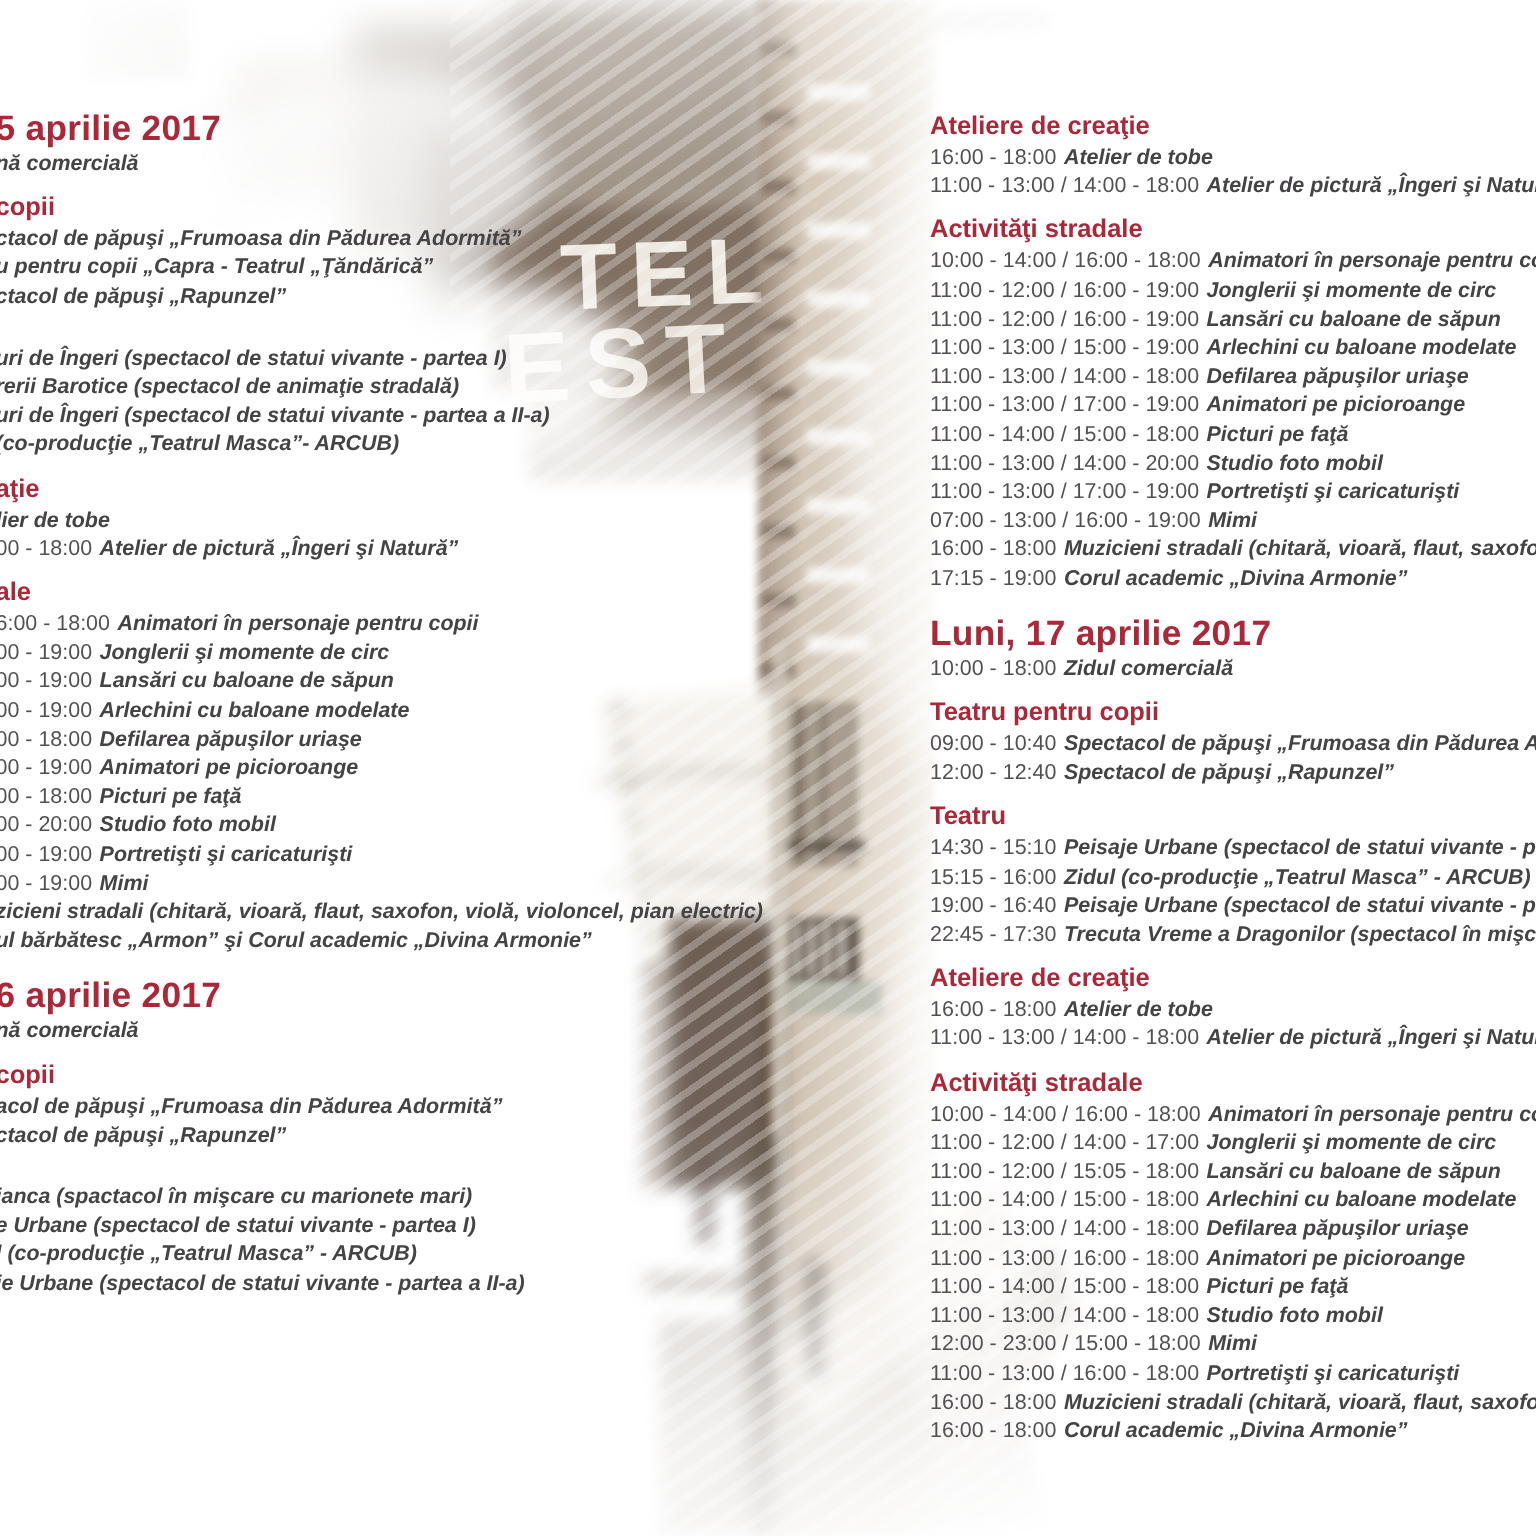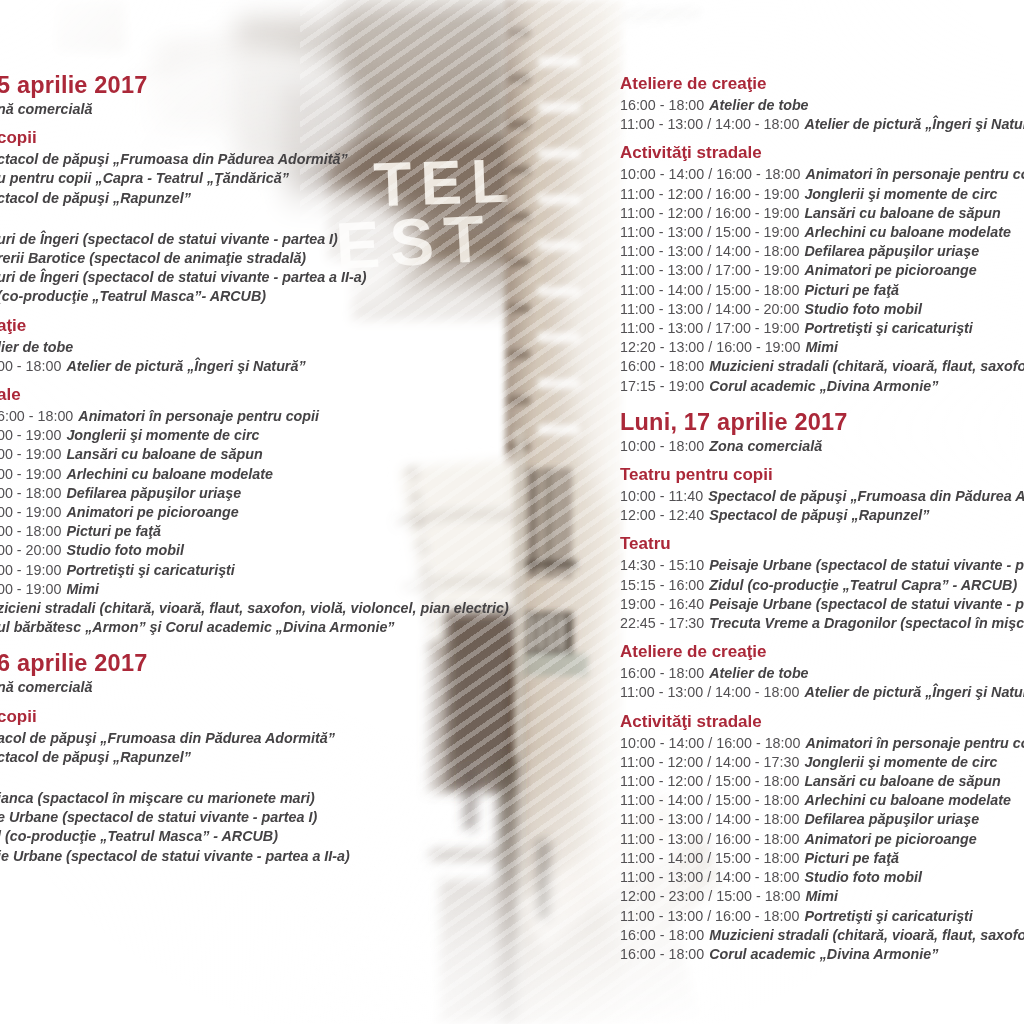--- a/index.html
+++ b/index.html
@@ -221,40 +221,40 @@
       <div class="section">Activităţi stradale</div>
       <div class="line"><span class="time">10:00 - 14:00 / 16:00 - 18:00</span><span class="title">Animatori în personaje pentru copii</span></div>
       <div class="line"><span class="time">11:00 - 12:00 / 16:00 - 19:00</span><span class="title">Jonglerii şi momente de circ</span></div>
       <div class="line"><span class="time">11:00 - 12:00 / 16:00 - 19:00</span><span class="title">Lansări cu baloane de săpun</span></div>
       <div class="line"><span class="time">11:00 - 13:00 / 15:00 - 19:00</span><span class="title">Arlechini cu baloane modelate</span></div>
       <div class="line"><span class="time">11:00 - 13:00 / 14:00 - 18:00</span><span class="title">Defilarea păpuşilor uriaşe</span></div>
       <div class="line"><span class="time">11:00 - 13:00 / 17:00 - 19:00</span><span class="title">Animatori pe picioroange</span></div>
       <div class="line"><span class="time">11:00 - 14:00 / 15:00 - 18:00</span><span class="title">Picturi pe faţă</span></div>
       <div class="line"><span class="time">11:00 - 13:00 / 14:00 - 20:00</span><span class="title">Studio foto mobil</span></div>
       <div class="line"><span class="time">11:00 - 13:00 / 17:00 - 19:00</span><span class="title">Portretişti şi caricaturişti</span></div>
-      <div class="line"><span class="time">12:20 - 13:00 / 16:00 - 19:00</span><span class="title">Mimi</span></div>
+      <div class="line"><span class="time">07:00 - 13:00 / 16:00 - 19:00</span><span class="title">Mimi</span></div>
       <div class="line"><span class="time">16:00 - 18:00</span><span class="title">Muzicieni stradali (chitară, vioară, flaut, saxofon, violă, viol</span></div>
       <div class="line"><span class="time">17:15 - 19:00</span><span class="title">Corul academic „Divina Armonie”</span></div>
       <div class="day">Luni, 17 aprilie 2017</div>
-      <div class="line"><span class="time">10:00 - 18:00</span><span class="title">Zona comercială</span></div>
+      <div class="line"><span class="time">10:00 - 18:00</span><span class="title">Zidul comercială</span></div>
       <div class="section">Teatru pentru copii</div>
-      <div class="line"><span class="time">10:00 - 11:40</span><span class="title">Spectacol de păpuşi „Frumoasa din Pădurea Adormită”</span></div>
+      <div class="line"><span class="time">09:00 - 10:40</span><span class="title">Spectacol de păpuşi „Frumoasa din Pădurea Adormită”</span></div>
       <div class="line"><span class="time">12:00 - 12:40</span><span class="title">Spectacol de păpuşi „Rapunzel”</span></div>
       <div class="section">Teatru</div>
       <div class="line"><span class="time">14:30 - 15:10</span><span class="title">Peisaje Urbane (spectacol de statui vivante - partea I)</span></div>
-      <div class="line"><span class="time">15:15 - 16:00</span><span class="title">Zidul (co-producţie „Teatrul Capra” - ARCUB)</span></div>
+      <div class="line"><span class="time">15:15 - 16:00</span><span class="title">Zidul (co-producţie „Teatrul Masca” - ARCUB)</span></div>
       <div class="line"><span class="time">19:00 - 16:40</span><span class="title">Peisaje Urbane (spectacol de statui vivante - partea a II-a)</span></div>
       <div class="line"><span class="time">22:45 - 17:30</span><span class="title">Trecuta Vreme a Dragonilor (spectacol în mişcare cu maşinări</span></div>
       <div class="section">Ateliere de creaţie</div>
       <div class="line"><span class="time">16:00 - 18:00</span><span class="title">Atelier de tobe</span></div>
       <div class="line"><span class="time">11:00 - 13:00 / 14:00 - 18:00</span><span class="title">Atelier de pictură „Îngeri şi Natură”</span></div>
       <div class="section">Activităţi stradale</div>
       <div class="line"><span class="time">10:00 - 14:00 / 16:00 - 18:00</span><span class="title">Animatori în personaje pentru copii</span></div>
-      <div class="line"><span class="time">11:00 - 12:00 / 14:00 - 17:30</span><span class="title">Jonglerii şi momente de circ</span></div>
-      <div class="line"><span class="time">11:00 - 12:00 / 15:00 - 18:00</span><span class="title">Lansări cu baloane de săpun</span></div>
+      <div class="line"><span class="time">11:00 - 12:00 / 14:00 - 17:00</span><span class="title">Jonglerii şi momente de circ</span></div>
+      <div class="line"><span class="time">11:00 - 12:00 / 15:05 - 18:00</span><span class="title">Lansări cu baloane de săpun</span></div>
       <div class="line"><span class="time">11:00 - 14:00 / 15:00 - 18:00</span><span class="title">Arlechini cu baloane modelate</span></div>
       <div class="line"><span class="time">11:00 - 13:00 / 14:00 - 18:00</span><span class="title">Defilarea păpuşilor uriaşe</span></div>
       <div class="line"><span class="time">11:00 - 13:00 / 16:00 - 18:00</span><span class="title">Animatori pe picioroange</span></div>
       <div class="line"><span class="time">11:00 - 14:00 / 15:00 - 18:00</span><span class="title">Picturi pe faţă</span></div>
       <div class="line"><span class="time">11:00 - 13:00 / 14:00 - 18:00</span><span class="title">Studio foto mobil</span></div>
       <div class="line"><span class="time">12:00 - 23:00 / 15:00 - 18:00</span><span class="title">Mimi</span></div>
       <div class="line"><span class="time">11:00 - 13:00 / 16:00 - 18:00</span><span class="title">Portretişti şi caricaturişti</span></div>
       <div class="line"><span class="time">16:00 - 18:00</span><span class="title">Muzicieni stradali (chitară, vioară, flaut, saxofon, violă, violo</span></div>
       <div class="line"><span class="time">16:00 - 18:00</span><span class="title">Corul academic „Divina Armonie”</span></div>
     </div>

